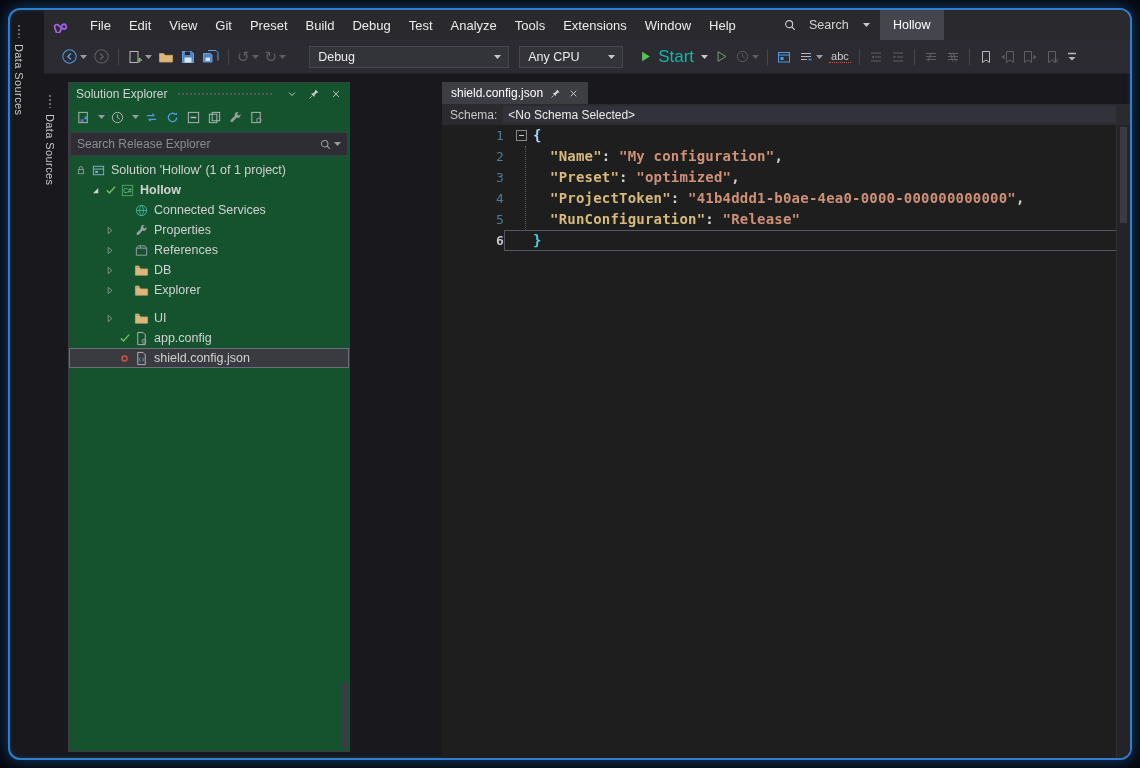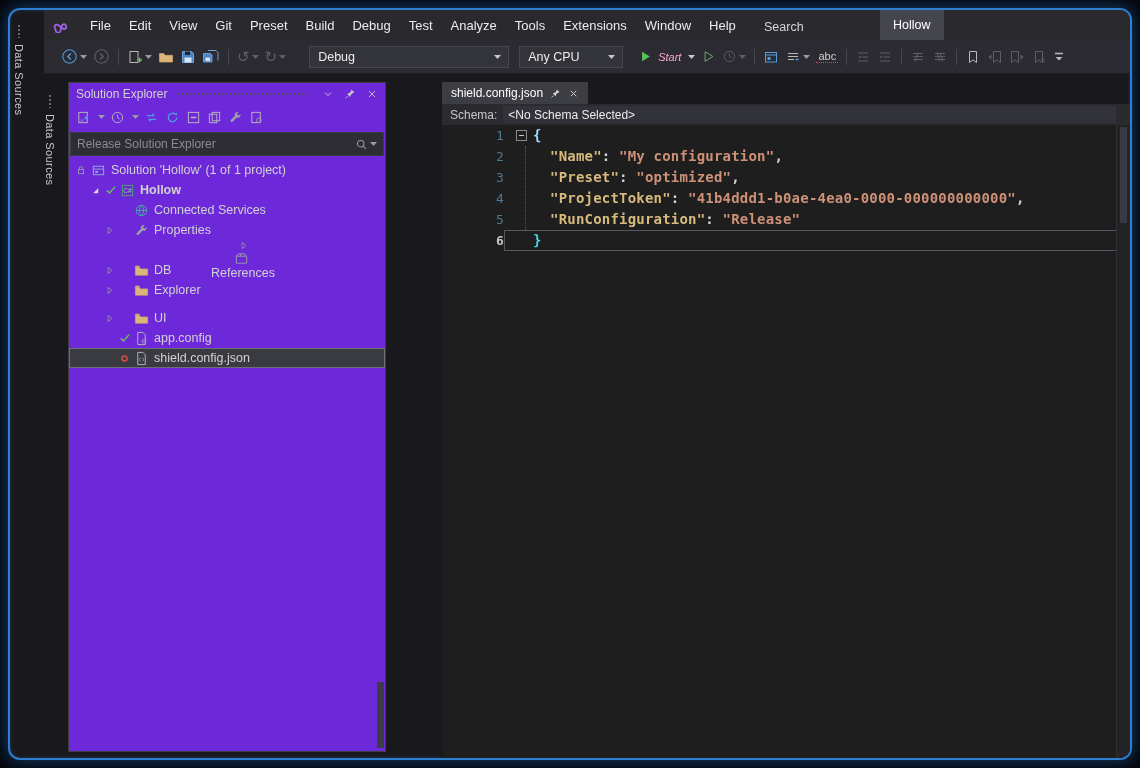--- a/index.html
+++ b/index.html
@@ -13,42 +13,42 @@
   .vtab .vlabel{writing-mode:vertical-rl;font-size:11px;letter-spacing:.4px;}
   .vgrip{width:4px;height:14px;background-image:radial-gradient(#6a6a72 1px,transparent 1.2px);background-size:4px 4px;}
   #vtab1{left:3px;top:14px;} #vtab2{left:34px;top:84px;}
 
   
   .menubar{position:absolute;left:34px;right:0;top:0;height:30px;background:#29292e;display:flex;
     align-items:center;color:#ececec;font-size:13px;}
   .vslogo{margin:0 10px 0 8px;display:flex;align-items:center;}
   .menus{display:flex;text-align:center;}
   .menu-item{padding:5px 9px;white-space:nowrap;}
-  .searchbox{position:absolute;left:712px;top:4px;height:22px;display:flex;align-items:center;gap:6px;
-    color:#d6d6d6;font-size:12.5px;padding:0 8px;flex-direction:column;}
+  .searchbox{position:absolute;left:731px;top:4px;height:22px;display:flex;align-items:center;gap:12px;
+    color:#d6d6d6;font-size:12.5px;padding:0 8px;}
   .account{position:absolute;left:836px;top:0;height:30px;line-height:30px;padding:0 13px;background:#45454d;
     color:#fff;font-size:12.5px;}
 
   
   .toolbar{position:absolute;left:34px;right:0;top:30px;height:34px;background:#2b2b31;
     border-bottom:1px solid #1f1f24;display:flex;align-items:center;padding-left:14px;box-sizing:border-box;}
   .tbtn{height:24px;display:flex;align-items:center;justify-content:center;padding:0 3px;color:#bdbdbd;}
   .tbtn.blue{color:#4f9ce0;} .tbtn.disabled{color:#5e5e66;}
   .tsep{width:1px;height:16px;background:#46464e;margin:0 5px;flex:none;}
   .caret{margin-left:2px;display:flex;}
   .combo{height:22px;background:#33333a;border:1px solid #46464c;display:flex;align-items:center;
     color:#ececec;font-size:12.5px;padding-left:8px;box-sizing:border-box;flex:none;}
   .combo .cflex{flex:1;} .combo .caret{margin:0 7px;color:#c9c9c9;}
   #combo-debug{width:200px;margin-left:20px;} #combo-platform{width:104px;margin-left:10px;}
-  .startbtn{display:flex;align-items:center;gap:5px;margin-left:12px;color:#f9a8d4;font-size:11px;padding:0 4px;flex:none;font-style:italic;}
+  .startbtn{display:flex;align-items:center;gap:5px;margin-left:12px;color:#14b8a6;font-size:17px;padding:0 4px;flex:none;}
   .glyph{font-size:15px;line-height:1;}
   .abc{font-size:11px;color:#cfcfcf;border-bottom:1px dotted #cf5148;padding:0 2px;}
 
   
-  .se{position:absolute;left:58px;top:72px;width:318px;bottom:6px;background:#6d28d9;
+  .se{position:absolute;left:58px;top:72px;width:282px;bottom:6px;background:#14532d;
     border:1px solid #3c3c44;box-sizing:border-box;color:#d2d2d2;}
   .se-title{height:21px;display:flex;align-items:center;font-size:12px;padding:0 5px 0 7px;gap:5px;}
   .grip{flex:1;height:4px;margin:0 5px;background-image:radial-gradient(#55555e 1px,transparent 1.2px);
     background-size:4px 4px;background-position:0 50%;}
   .se-ico{width:17px;height:16px;display:flex;align-items:center;justify-content:center;color:#c9c9c9;}
   .se-tools{height:26px;display:flex;align-items:center;padding-left:6px;gap:4px;}
   .se-search{height:22px;margin:2px 1px 0 1px;background:#2d2d33;border:1px solid #3c3c44;display:flex;
     align-items:center;color:#8b8b92;font-size:12px;padding:0 6px;}
   .se-search .ph{flex:1;}
   .tree{margin-top:4px;font-size:12.5px;overflow:hidden;}
@@ -379,21 +379,21 @@
           </svg>
       </span>
       <span class="se-ico">
         <svg width="15" height="15" viewBox="0 0 16 16">
             <rect x="3" y="2.5" width="9" height="11" stroke="#b9b9bd" fill="none"></rect>
             <circle cx="10.5" cy="11" r="2.4" stroke="#9aa0a6" fill="none"></circle>
           </svg>
       </span>
     </div>
     <div class="se-search">
-      <span class="ph">Release Solution Explorer</span>
+      <span class="ph">Search Release Explorer</span>
       <svg width="13" height="13" viewBox="0 0 16 16">
           <circle cx="7" cy="7" r="4" stroke="#9a9aa2" stroke-width="1.3" fill="none"></circle>
           <path d="M10 10l3.5 3.5" stroke="#9a9aa2" stroke-width="1.3"></path>
         </svg>
       <svg class="caret" width="7" height="4" viewBox="0 0 7 4">
           <path d="M0 0l3.5 4L7 0z" fill="#9a9aa2"></path>
         </svg>
     </div>
     <div class="tree" id="tree">
         <div class="trow" style="padding-left: 4px;">
@@ -449,21 +449,21 @@
             </svg>
           </span>
           <span class="badge"></span>
           <span class="ticon">
             <svg width="15" height="15" viewBox="0 0 16 16" fill="none">
               <path d="M13.2 4.2a3 3 0 0 1-3.9 3.9L5 12.4a1.3 1.3 0 0 1-1.9-1.9l4.3-4.3a3 3 0 0 1 3.9-3.9L9.4 4.2l2 2 1.8-2z" fill="#9aa0a6"></path>
             </svg>
           </span>
           <span class="tlabel">Properties</span>
         </div>
-        <div class="trow" style="padding-left: 32px; flex-direction: column;">
+        <div class="trow" style="padding-left: 32px;">
           <span class="slot">
             <svg width="11" height="11" viewBox="0 0 16 16">
               <path d="M6 3.5v9l5.5-4.5z" stroke="#a8a8a8" fill="none"></path>
             </svg>
           </span>
           <span class="badge"></span>
           <span class="ticon">
             <svg width="15" height="15" viewBox="0 0 16 16" fill="none">
               <path d="M2.5 5.5l2-2.5h7l2 2.5v7.5h-11z" stroke="#9aa0a6"></path>
               <path d="M2.5 5.5h11" stroke="#9aa0a6"></path>

